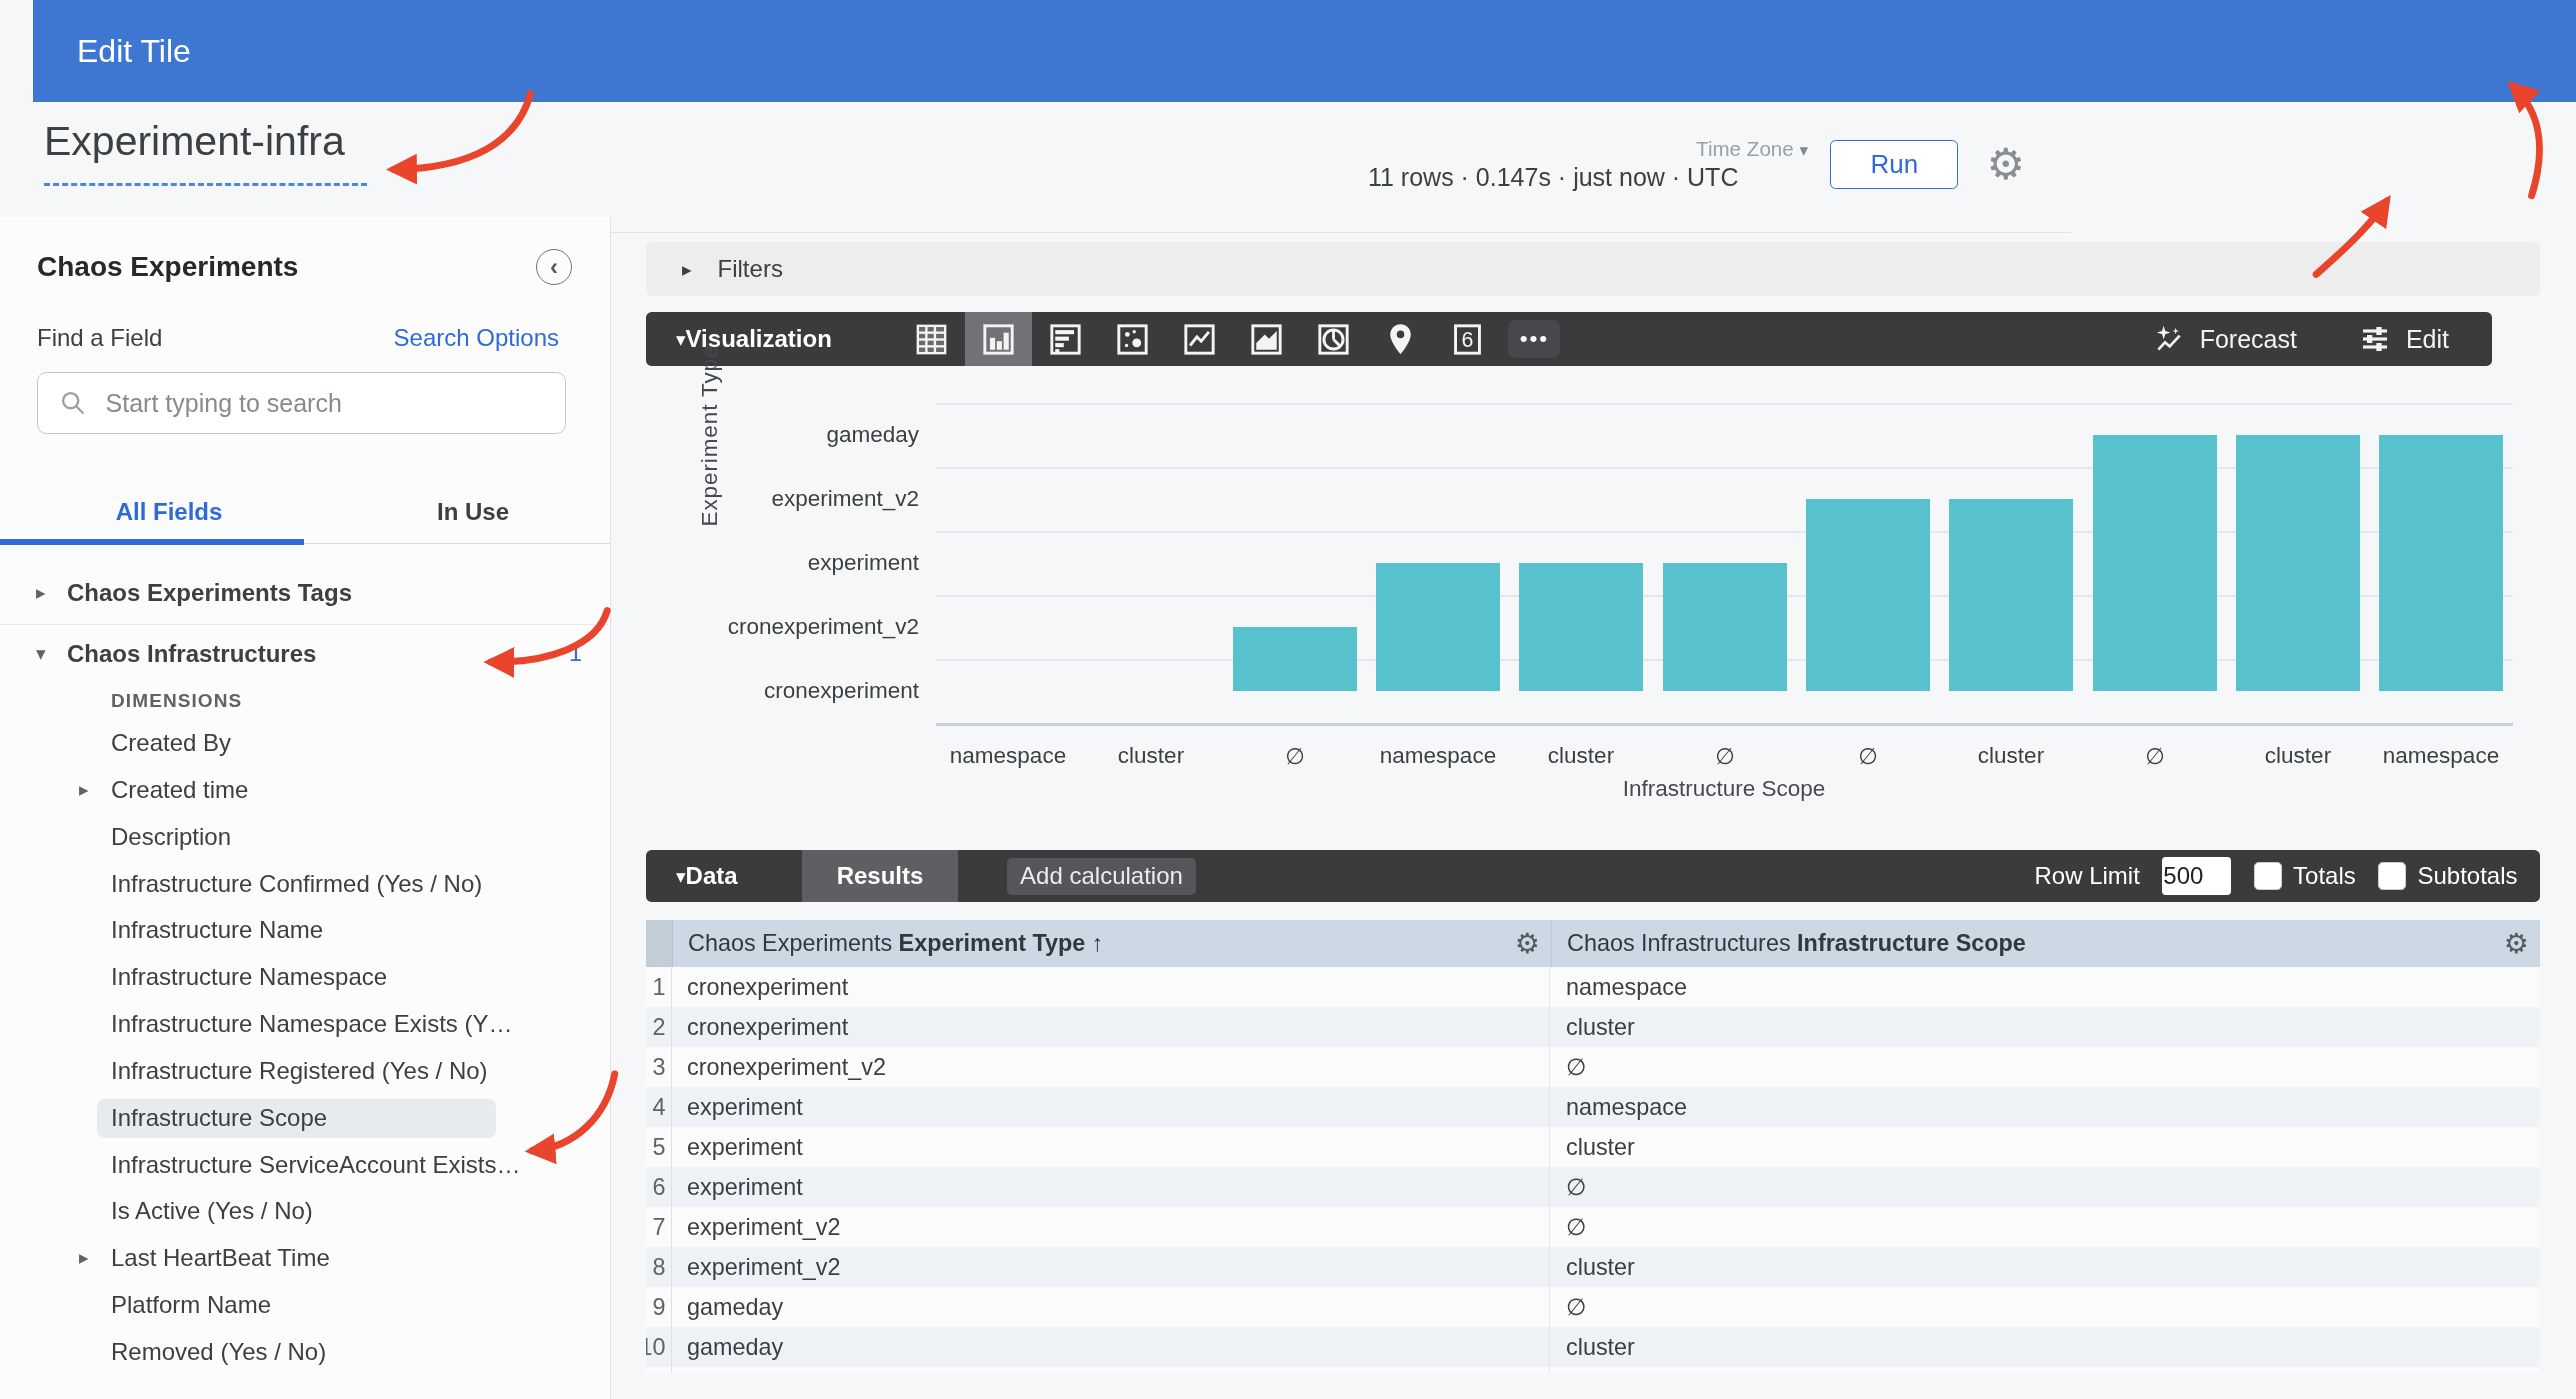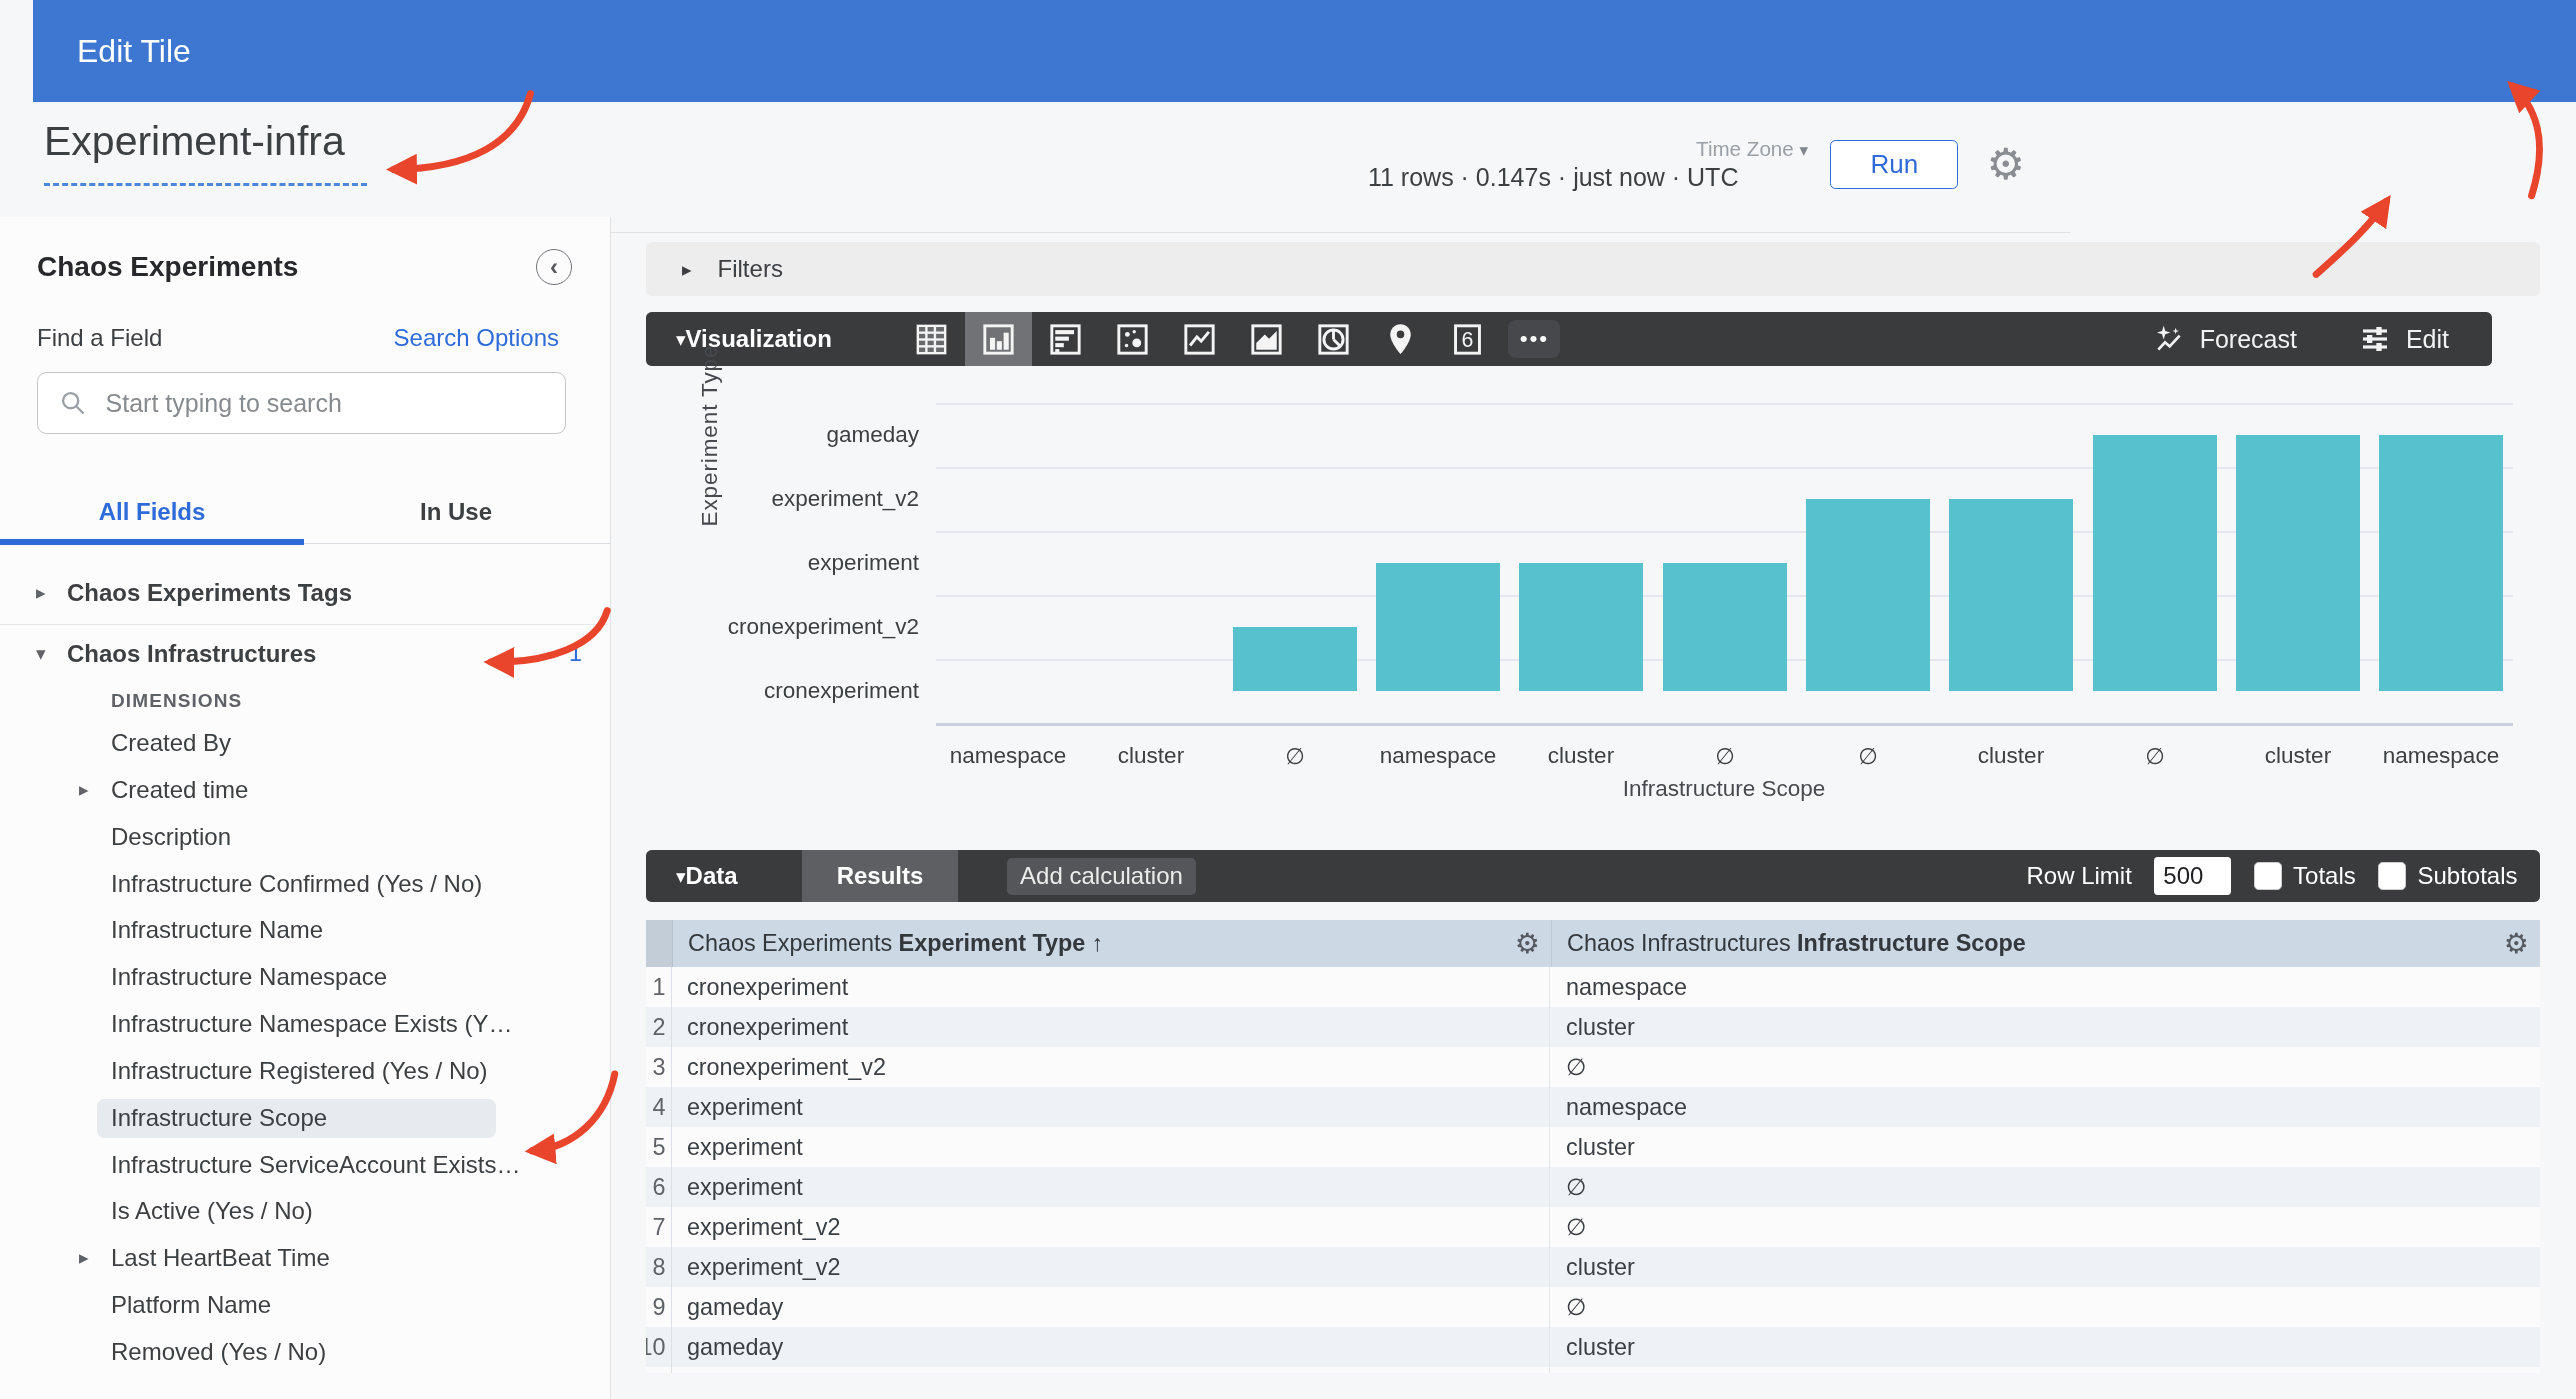--- a/index.html
+++ b/index.html
@@ -27,21 +27,21 @@
 
   
   .sidebar{left:0;top:217px;width:610px;height:1182px;background:#fcfcfd;border-right:1.9px solid #e0e1e3;}
   .sb-title{position:absolute;left:37px;top:34px;font-size:28px;font-weight:bold;color:#26282b;}
   .collapse-circle{position:absolute;left:536px;top:32px;width:34px;height:34px;border:1.9px solid #6f7276;border-radius:50%;color:#55585c;display:flex;align-items:center;justify-content:center;font-size:24px;font-weight:bold;cursor:pointer;}
   .find-label{position:absolute;left:37px;top:107px;font-size:24px;color:#3c4043;}
   .search-options{position:absolute;right:51px;top:107px;font-size:24px;color:#2e6bd8;cursor:pointer;}
   .search-box{position:absolute;left:37px;top:155px;width:527px;height:60px;background:#fff;border:1.9px solid #c3c6c9;border-radius:9.4px;display:flex;align-items:center;}
   .search-box input{border:none;outline:none;font-size:25px;color:#3c4043;background:transparent;width:375px;font-family:"Liberation Sans",sans-serif;}
   .search-box input::placeholder{color:#868b90;}
-  .sb-tab{position:absolute;top:281px;width:304px;text-align:center;font-size:24px;font-weight:bold;cursor:pointer;}
+  .sb-tab{position:absolute;top:281px;width:304px;text-align:center;font-size:24px;font-weight:bold;cursor:pointer;padding-left:17px;}
   .tab-underline{position:absolute;left:0;top:322px;width:304px;height:5.6px;background:#2e6bd8;}
   .tabs-divider{position:absolute;left:0;top:326px;width:610px;border-bottom:1.9px solid #dadce0;}
   .sb-row{position:absolute;left:0;width:608px;height:47px;display:flex;align-items:center;}
   .sb-caret{position:absolute;left:36px;font-size:19px;color:#5f6368;width:22.5px;}
   .sb-caret.item-caret{left:79px;}
   .sb-glabel{position:absolute;left:67px;font-size:24px;font-weight:bold;color:#3c4043;white-space:nowrap;}
   .sb-count{position:absolute;right:26px;font-size:23.4px;color:#2e6bd8;}
   .sb-section{position:absolute;left:111px;font-size:19px;font-weight:bold;letter-spacing:1.1px;color:#5f6368;}
   .sb-flabel{position:absolute;left:111px;font-size:24px;color:#3c4043;white-space:nowrap;}
   .sb-divider{position:absolute;left:0;width:608px;border-bottom:1.9px solid #e7e8ea;}
@@ -72,21 +72,21 @@
   .xlab{position:absolute;font-size:22.5px;color:#3c4043;text-align:center;width:143px;transform:translateX(-50%);}
   .bar-rect{position:absolute;}
   .ytitle{position:absolute;font-size:22.5px;color:#46494d;letter-spacing:0.9px;transform:rotate(-90deg) translateX(50%);transform-origin:center;white-space:nowrap;}
   .xtitle{position:absolute;font-size:22.5px;color:#46494d;transform:translateX(-50%);white-space:nowrap;}
 
   
   .data-bar{left:646px;top:850px;width:1894px;height:52px;}
   .results-tab{position:absolute;left:156px;top:0;width:156px;height:52px;background:#5e5f62;display:flex;align-items:center;justify-content:center;font-size:24px;font-weight:bold;cursor:pointer;}
   .addcalc-btn{position:absolute;left:361px;top:7.5px;width:189px;height:37px;background:#54565a;border-radius:4.7px;display:flex;align-items:center;justify-content:center;font-size:24px;color:#ececec;cursor:pointer;}
   .data-right{position:absolute;right:22.5px;display:flex;align-items:center;gap:22.5px;height:100%;font-size:24px;}
-  .rowlimit-input{width:66px;height:36px;border:none;border-radius:3.7px;font-size:24px;color:#202124;padding-left:9px;font-family:"Liberation Sans",sans-serif;}
+  .rowlimit-input{width:66px;height:36px;border:none;border-radius:3.7px;font-size:24px;color:#202124;padding-left:1px;font-family:"Liberation Sans",sans-serif;}
   .chk{width:26px;height:26px;background:#fff;border-radius:4.7px;border:0.9px solid #cfcfcf;cursor:pointer;}
   .chk-wrap{display:flex;align-items:center;gap:11.2px;}
 
   
   .rtable{left:646px;top:920px;width:1894px;height:453px;overflow:hidden;}
   .thead{display:flex;height:47px;background:#ccd8e3;align-items:center;font-size:23.4px;color:#33383d;}
   .th-num{width:26px;height:100%;background:#c2cdd8;border-right:1.9px solid #b7c2cd;}
   .th-c1{width:878px;height:100%;display:flex;align-items:center;border-right:1.9px solid #bfcad5;position:relative;}
   .th-c2{width:988px;height:100%;display:flex;align-items:center;position:relative;}
   .th-text{margin-left:15px;white-space:nowrap;}

